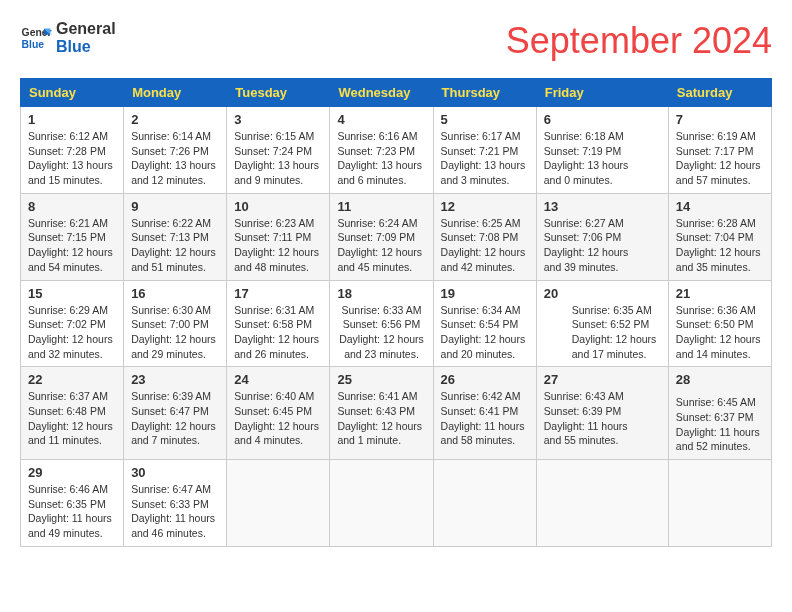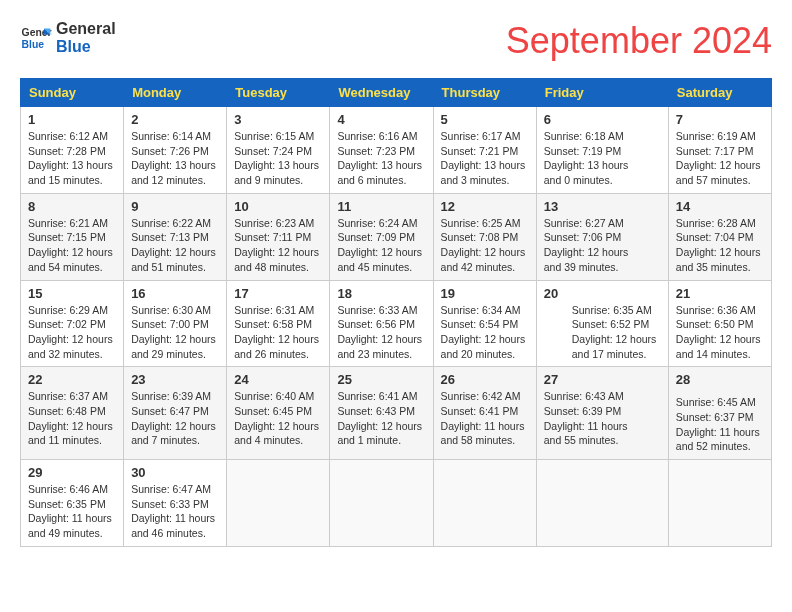--- a/index.html
+++ b/index.html
@@ -231,21 +231,21 @@
         </td>
         <td>
           <span class="day-num">17</span>
           <div class="day-info" style="white-space: pre-line;">Sunrise: 6:31 AM
 Sunset: 6:58 PM
 Daylight: 12 hours
 and 26 minutes.</div>
         </td>
         <td>
           <span class="day-num">18</span>
-          <div class="day-info" style="white-space: pre-line;">Sunrise: 6:33 AM
+          <div class="day-info" style="white-space: pre-line; text-align: center;">Sunrise: 6:33 AM
 Sunset: 6:56 PM
 Daylight: 12 hours
 and 23 minutes.</div>
         </td>
         <td>
           <span class="day-num">19</span>
           <div class="day-info" style="white-space: pre-line;">Sunrise: 6:34 AM
 Sunset: 6:54 PM
 Daylight: 12 hours
 and 20 minutes.</div>

